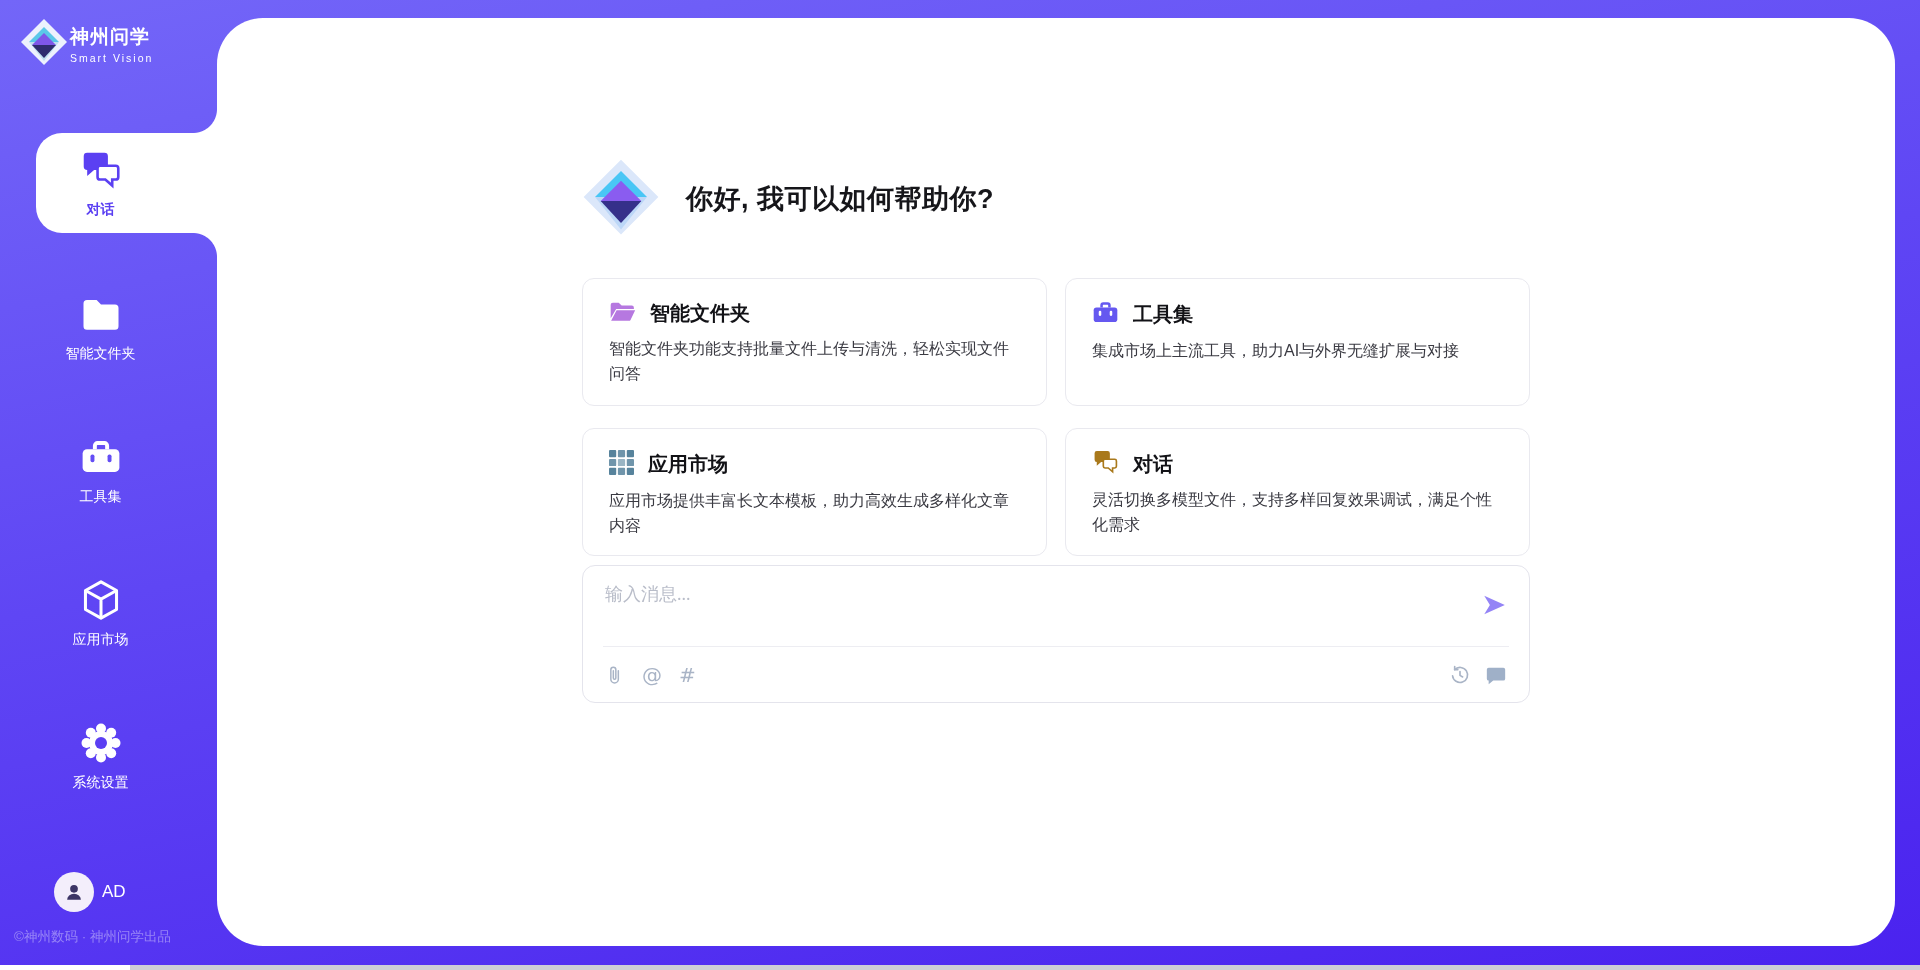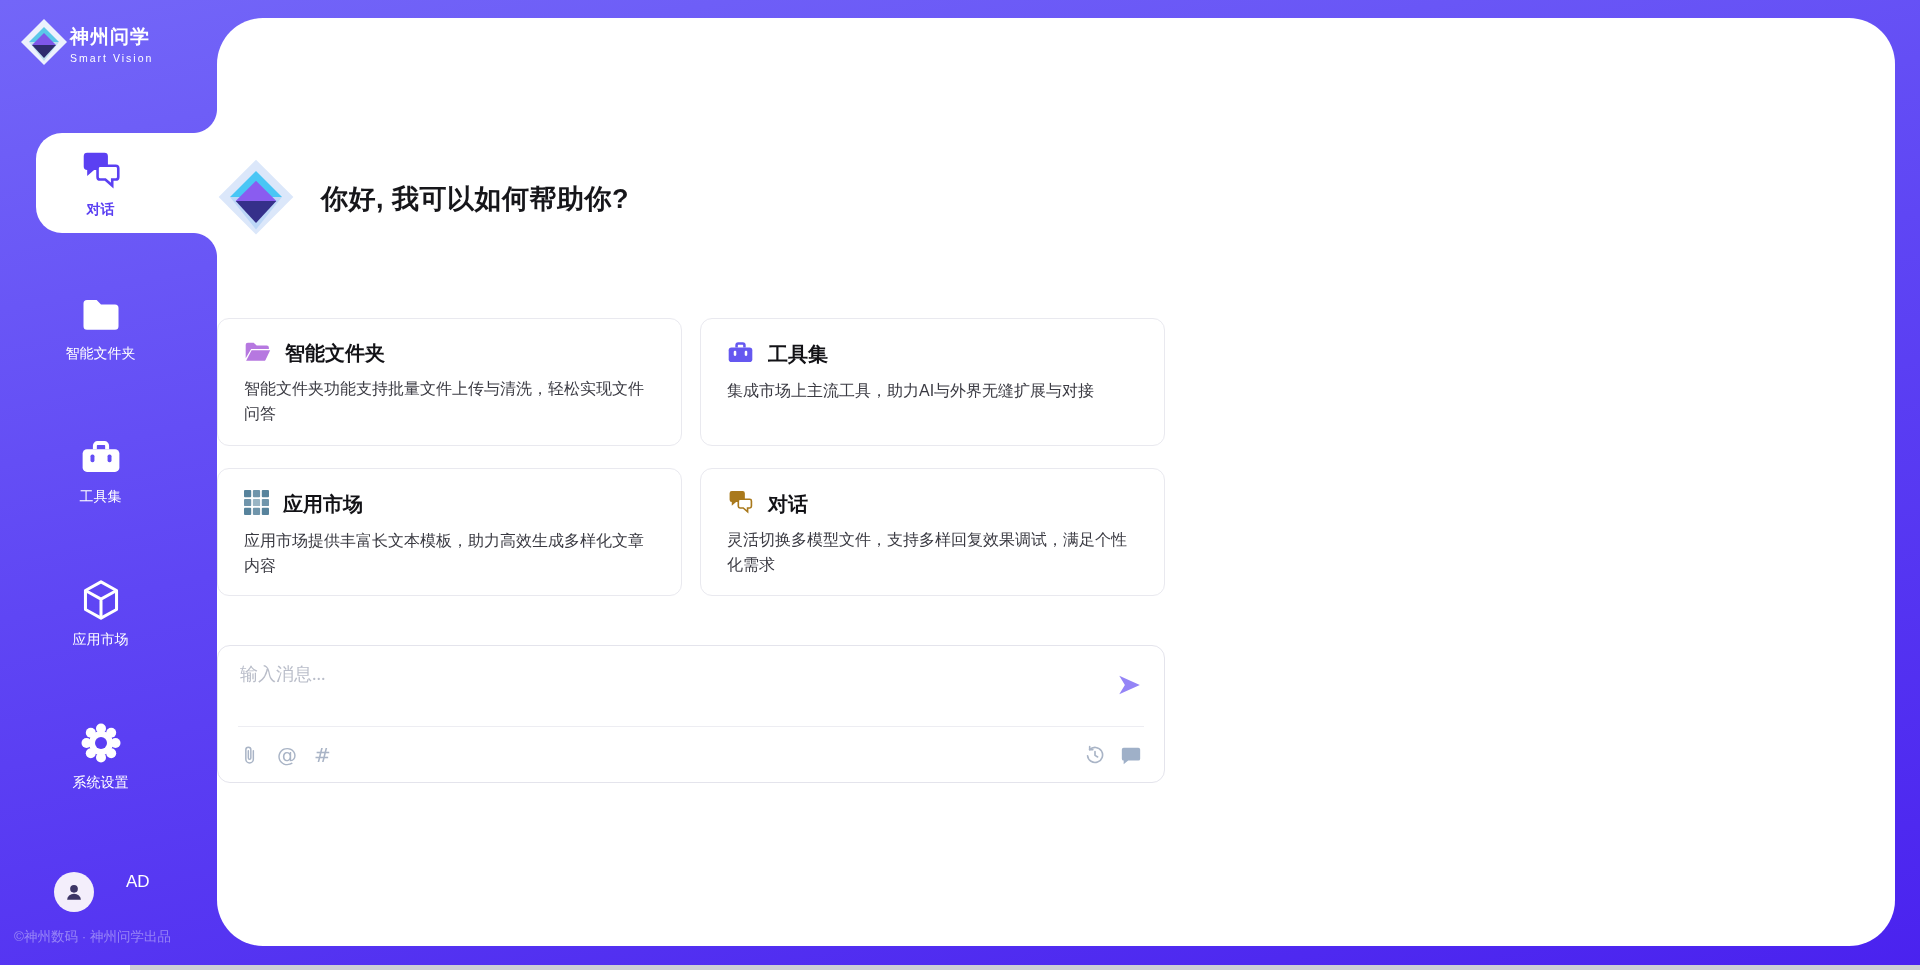--- a/index.html
+++ b/index.html
@@ -5,41 +5,41 @@
   * { margin:0; padding:0; box-sizing:border-box; }
   html,body { width:1920px; height:970px; overflow:hidden; }
   body {
     font-family:"Liberation Sans","DejaVu Sans",sans-serif;
     background:linear-gradient(168deg,#7366f8 0%,#5f46f4 45%,#4a22ef 100%);
     position:relative;
   }
   
   .panel { position:absolute; left:217px; top:18px; right:25px; bottom:24px;
            background:#ffffff; border-radius:46px; overflow:hidden; }
-  .content { position:absolute; inset:0; display:flex; flex-direction:column; align-items:flex-start;gap:40px; }
+  .content { position:absolute; inset:0; display:flex; flex-direction:column; align-items:center; }
 
   
   .brand { position:absolute; left:20px; top:18px; display:flex; align-items:center; gap:2px; z-index:3; }
   .brand-name { color:#fff; font-size:19px; font-weight:700; letter-spacing:1px; }
   .brand-sub  { color:#fff; font-size:10.5px; letter-spacing:2px; margin-top:2px; }
 
   .nav-item { position:absolute; left:0; width:217px; height:100px; cursor:pointer;
               display:flex; flex-direction:column; align-items:center; justify-content:center;
               gap:9px; padding-right:16px; z-index:2; }
   .nav-ico { width:44px; height:44px; display:flex; align-items:center; justify-content:center; position:relative; z-index:2; }
   .nav-label { font-size:14px; color:#ffffff; position:relative; z-index:2; }
   .nav-item.active .nav-label { color:#5b40f2; font-weight:600; }
   .blob { position:absolute; left:36px; right:0; top:0; bottom:0; background:#fff;
           border-radius:26px 0 0 26px; z-index:1; }
   .blob::before { content:""; position:absolute; right:0; top:-24px; width:24px; height:24px;
           background:radial-gradient(circle at 0 0, rgba(0,0,0,0) 23.5px, #fff 24.5px); }
   .blob::after  { content:""; position:absolute; right:0; bottom:-24px; width:24px; height:24px;
           background:radial-gradient(circle at 0 100%, rgba(0,0,0,0) 23.5px, #fff 24.5px); }
 
-  .user-row { position:absolute; left:54px; top:872px; display:flex; gap:32px; z-index:2; }
+  .user-row { position:absolute; left:54px; top:872px; display:flex; align-items:center; gap:8px; z-index:2; }
   .avatar { width:40px; height:40px; border-radius:50%; background:#f3eefb;
             display:flex; align-items:center; justify-content:center; cursor:pointer; }
   .user-name { color:#fff; font-size:17px; }
   .copyright { position:absolute; left:14px; top:928px; font-size:13.5px; color:rgba(255,255,255,0.38); z-index:2; }
 
   
   .greet-row { width:948px; margin-top:140px; display:flex; align-items:center; gap:26px; }
   .greet-title { font-size:27px; font-weight:700; color:#16161a; letter-spacing:0.5px; }
 
   

